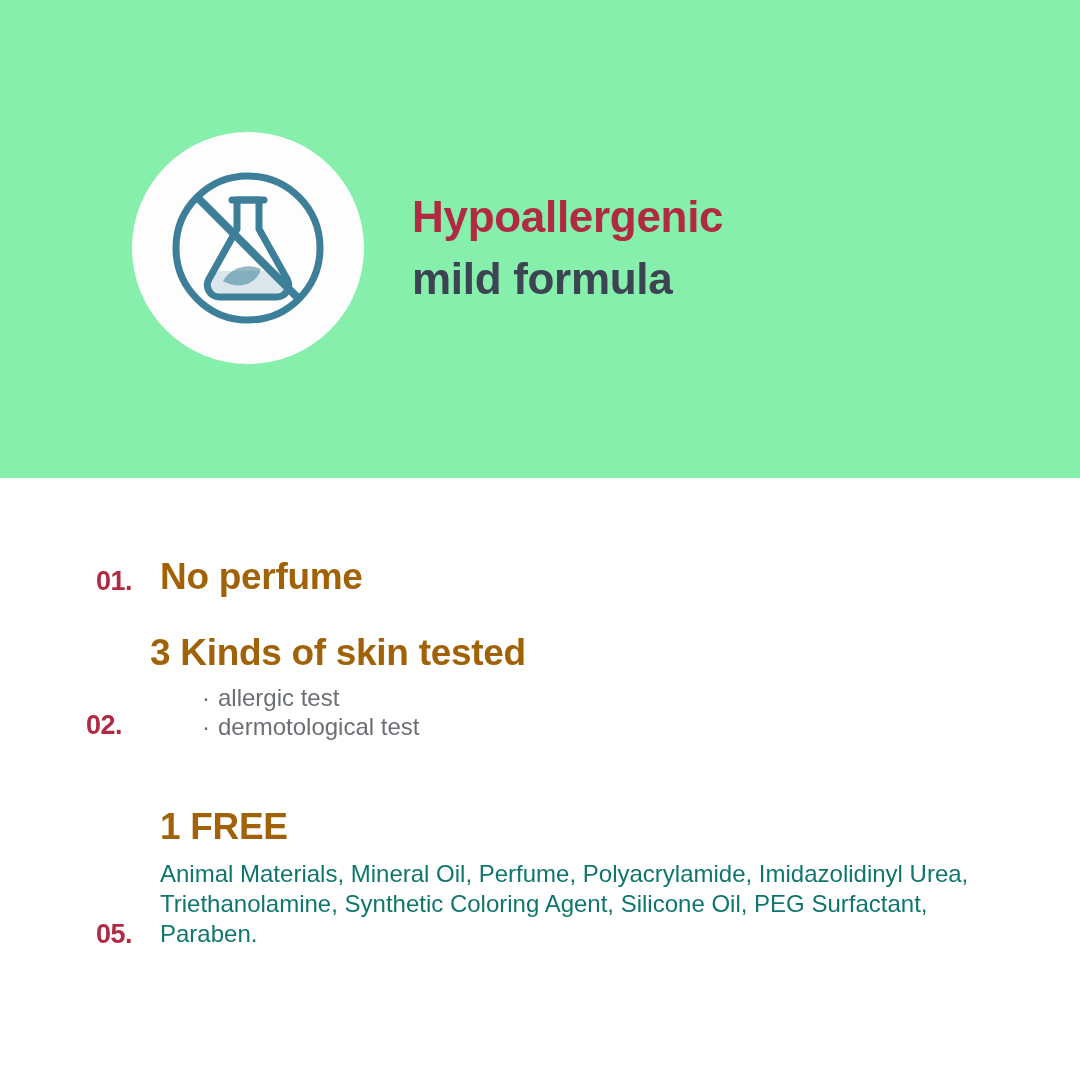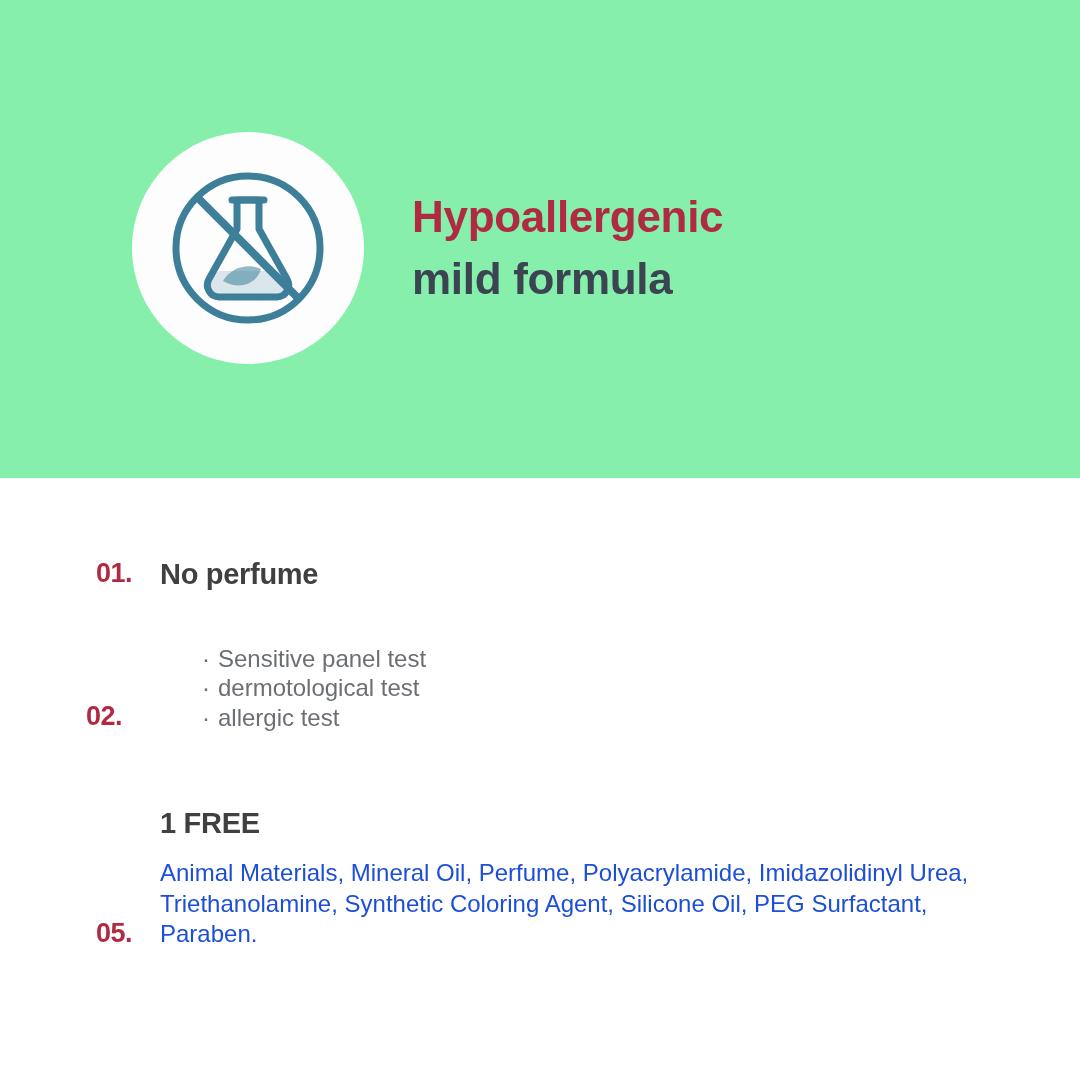--- a/index.html
+++ b/index.html
@@ -82,23 +82,23 @@
   .num {
     color: #b02a42;
     font-weight: bold;
     font-size: 27px;
     width: 64px;
     flex: 0 0 64px;
     letter-spacing: -0.5px;
   }
   .item-body { flex: 1; }
   .item-title {
-    color: #404040;
+    color: #a16207;
     font-weight: bold;
-    font-size: 29px;
+    font-size: 37px;
     letter-spacing: -0.3px;
     line-height: 1.05;
   }
 
   .bullets {
     margin-top: 10px;
     margin-left: 52px;
     list-style: none;
   }
   .bullets li {
@@ -108,22 +108,22 @@
     white-space: nowrap;
   }
   .bullets li::before {
     content: "\00b7";
     color: #6b6f74;
     margin-right: 8px;
     font-size: 24px;
   }
 
   .paragraph {
-    margin-top: 20px;
-    color: #1d4ed8;
+    margin-top: 12px;
+    color: #0f766e;
     font-size: 24px;
     line-height: 1.26;
     max-width: 840px;
   }
 
   #item1 { left: 96px; top: 80px; }
   #item2 { left: 86px; top: 156px; }
   #item3 { left: 96px; top: 330px; }
 </style>
 </head>
@@ -164,24 +164,24 @@
     <div class="item" id="item1">
       <div class="num">01.</div>
       <div class="item-body">
         <div class="item-title">No perfume</div>
       </div>
     </div>
 
     <div class="item" id="item2">
       <div class="num">02.</div>
       <div class="item-body">
+        <div class="item-title">3 Kinds of skin tested</div>
         <ul class="bullets">
-          <li>Sensitive panel test</li>
+          <li>allergic test</li>
           <li>dermotological test</li>
-          <li>allergic test</li>
         </ul>
       </div>
     </div>
 
     <div class="item" id="item3">
       <div class="num">05.</div>
       <div class="item-body">
         <div class="item-title">1 FREE</div>
         <div class="paragraph">Animal Materials, Mineral Oil, Perfume, Polyacrylamide, Imidazolidinyl Urea, Triethanolamine, Synthetic Coloring Agent, Silicone Oil, PEG Surfactant, Paraben.</div>
       </div>

